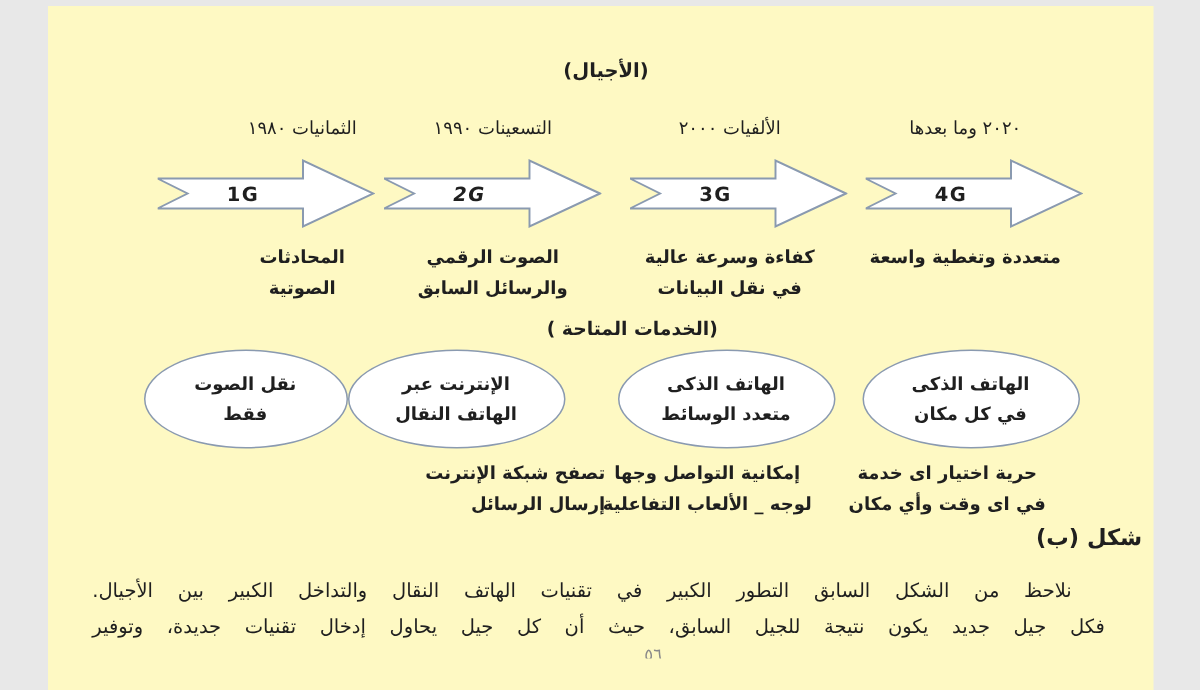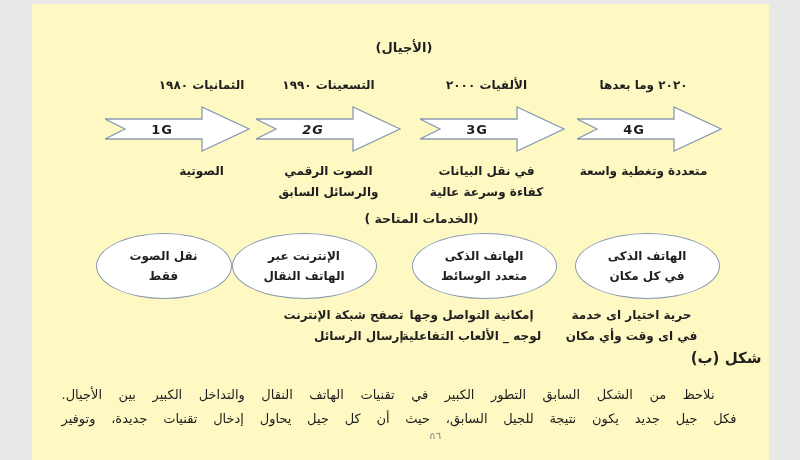--- a/index.html
+++ b/index.html
@@ -12,21 +12,21 @@
     position:relative;width:737px;height:460px;background:#fef9c3;
     font-family:"DejaVu Sans",sans-serif;color:var(--text);
     overflow:hidden;margin:4px auto;
   }
   .doc-title{
     position:absolute;top:36px;left:0;width:745px;text-align:center;
     font-size:13px;font-weight:bold;direction:rtl;
   }
   .gen-period{
     position:absolute;top:74px;width:150px;text-align:center;
-    font-size:12px;font-weight:bold;direction:rtl;white-space:nowrap;
+    font-size:12px;font-weight:normal;direction:rtl;white-space:nowrap;
   }
   .p0{left:95px;} .p1{left:222px;} .p2{left:380px;} .p3{left:537px;}
   .gen-arrow{position:absolute;top:102px;width:145px;height:46px;}
   .a0{left:73px;} .a1{left:224px;font-style:italic;} .a2{left:388px;} .a3{left:545px;}
   .arrow-shape{fill:#ffffff;stroke:var(--shape-outline);stroke-width:1.3;stroke-linejoin:miter;}
   .arrow-label{
     font-family:"DejaVu Sans",sans-serif;font-size:13px;font-weight:bold;
     fill:#1f1f1f;text-anchor:middle;letter-spacing:1px;
   }
   .gen-features{
@@ -98,29 +98,30 @@
     </svg>
   </div>
   <div class="gen-arrow a3">
     <svg viewBox="0 0 145 46" width="145" height="46">
       <polygon class="arrow-shape" points="0,13 97,13 97,1 144,23 97,45 97,33 0,33 20,23"></polygon>
       <text class="arrow-label" x="57" y="28">4G</text>
     </svg>
   </div>
 
   <div class="gen-features f0">
+    <div>المحادثات</div>
     <div>الصوتية</div>
   </div>
   <div class="gen-features f1">
     <div>الصوت الرقمي</div>
     <div>والرسائل السابق</div>
   </div>
   <div class="gen-features f2">
+    <div>كفاءة وسرعة عالية</div>
     <div>في نقل البيانات</div>
-    <div>كفاءة وسرعة عالية</div>
   </div>
   <div class="gen-features f3">
     <div>متعددة وتغطية واسعة</div>
   </div>
 
   <div class="svc-title">(الخدمات المتاحة )</div>
 
   <div class="bubble b0">
     <div>نقل الصوت</div>
     <div>فقط</div>

